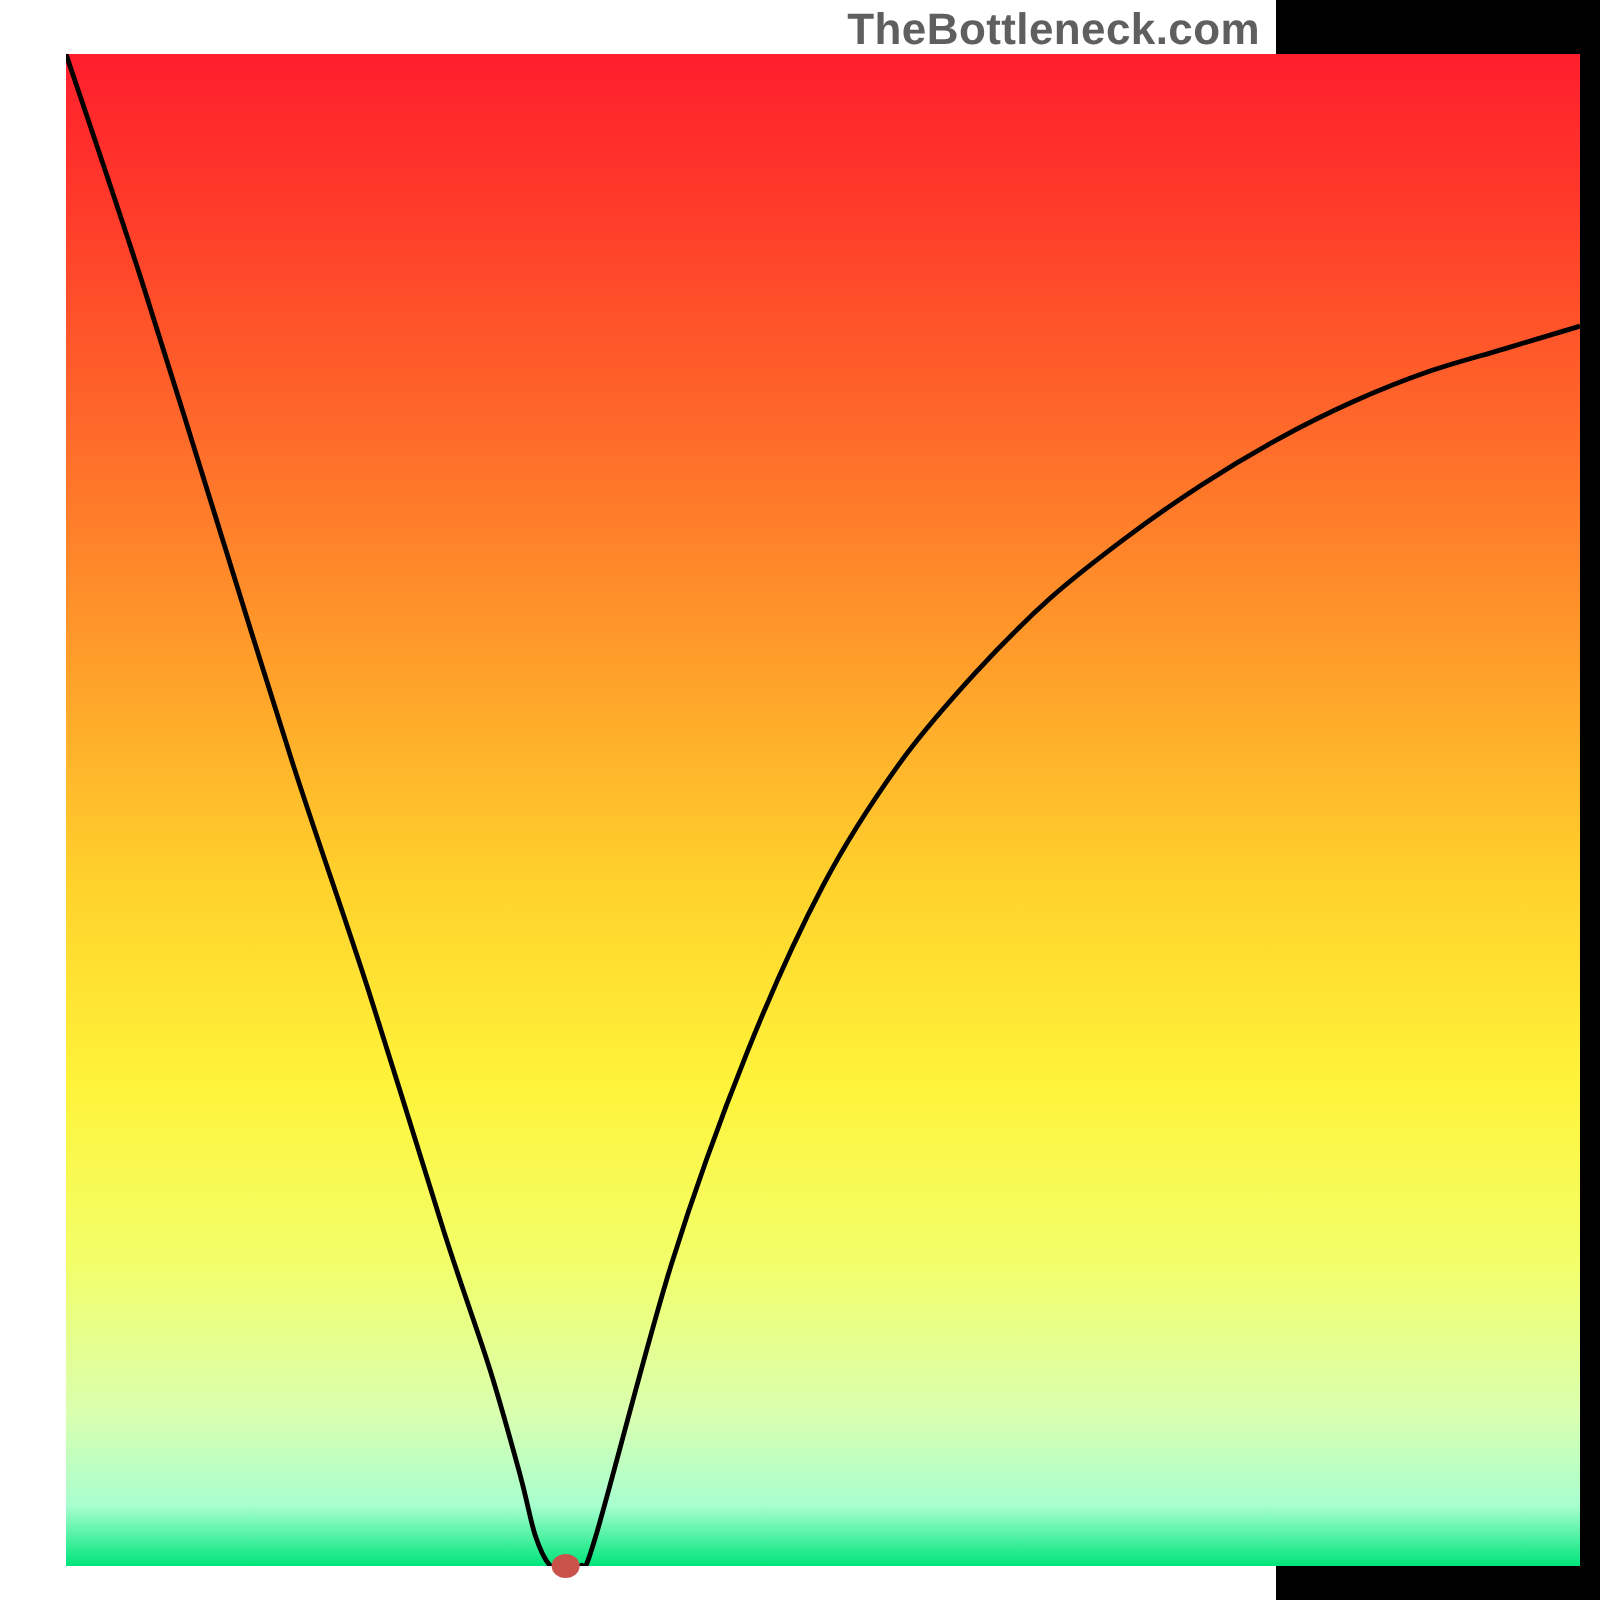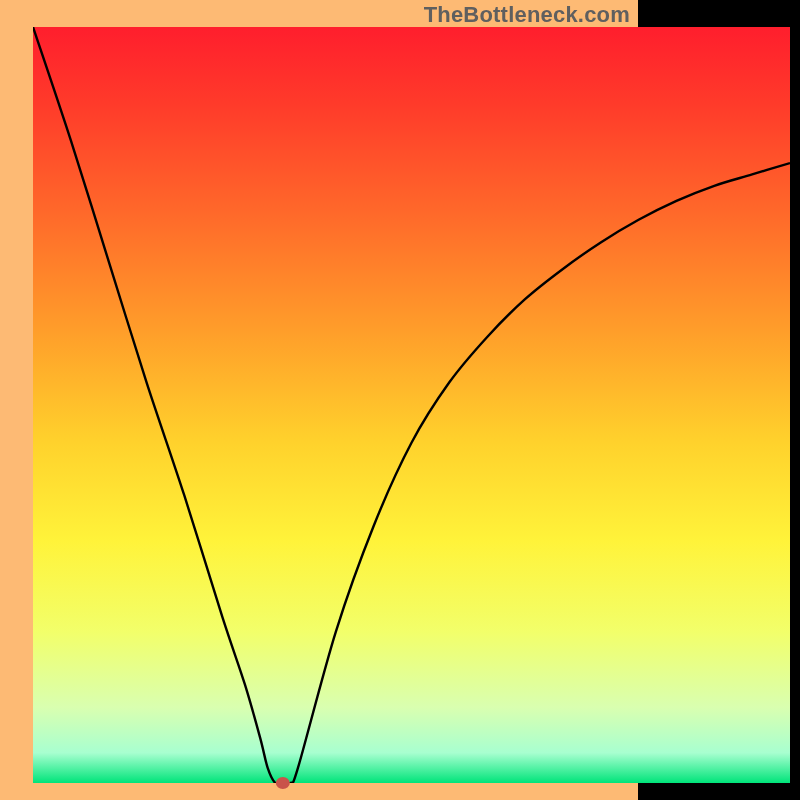--- a/index.html
+++ b/index.html
@@ -8,21 +8,21 @@
     width: 800px;
     height: 800px;
     background: #000;
     overflow: hidden;
     font-family: Arial, Helvetica, sans-serif;
   }
   .frame {
     position: relative;
     width: 638px;
     height: 800px;
-    background: #fdba74;
+    background: #ffffff;
   }
   .watermark {
     position: absolute;
     top: 2px;
     right: 8px;
     color: #5f5f5f;
     font-size: 22px;
     font-weight: 600;
     z-index: 10;
     user-select: none;

